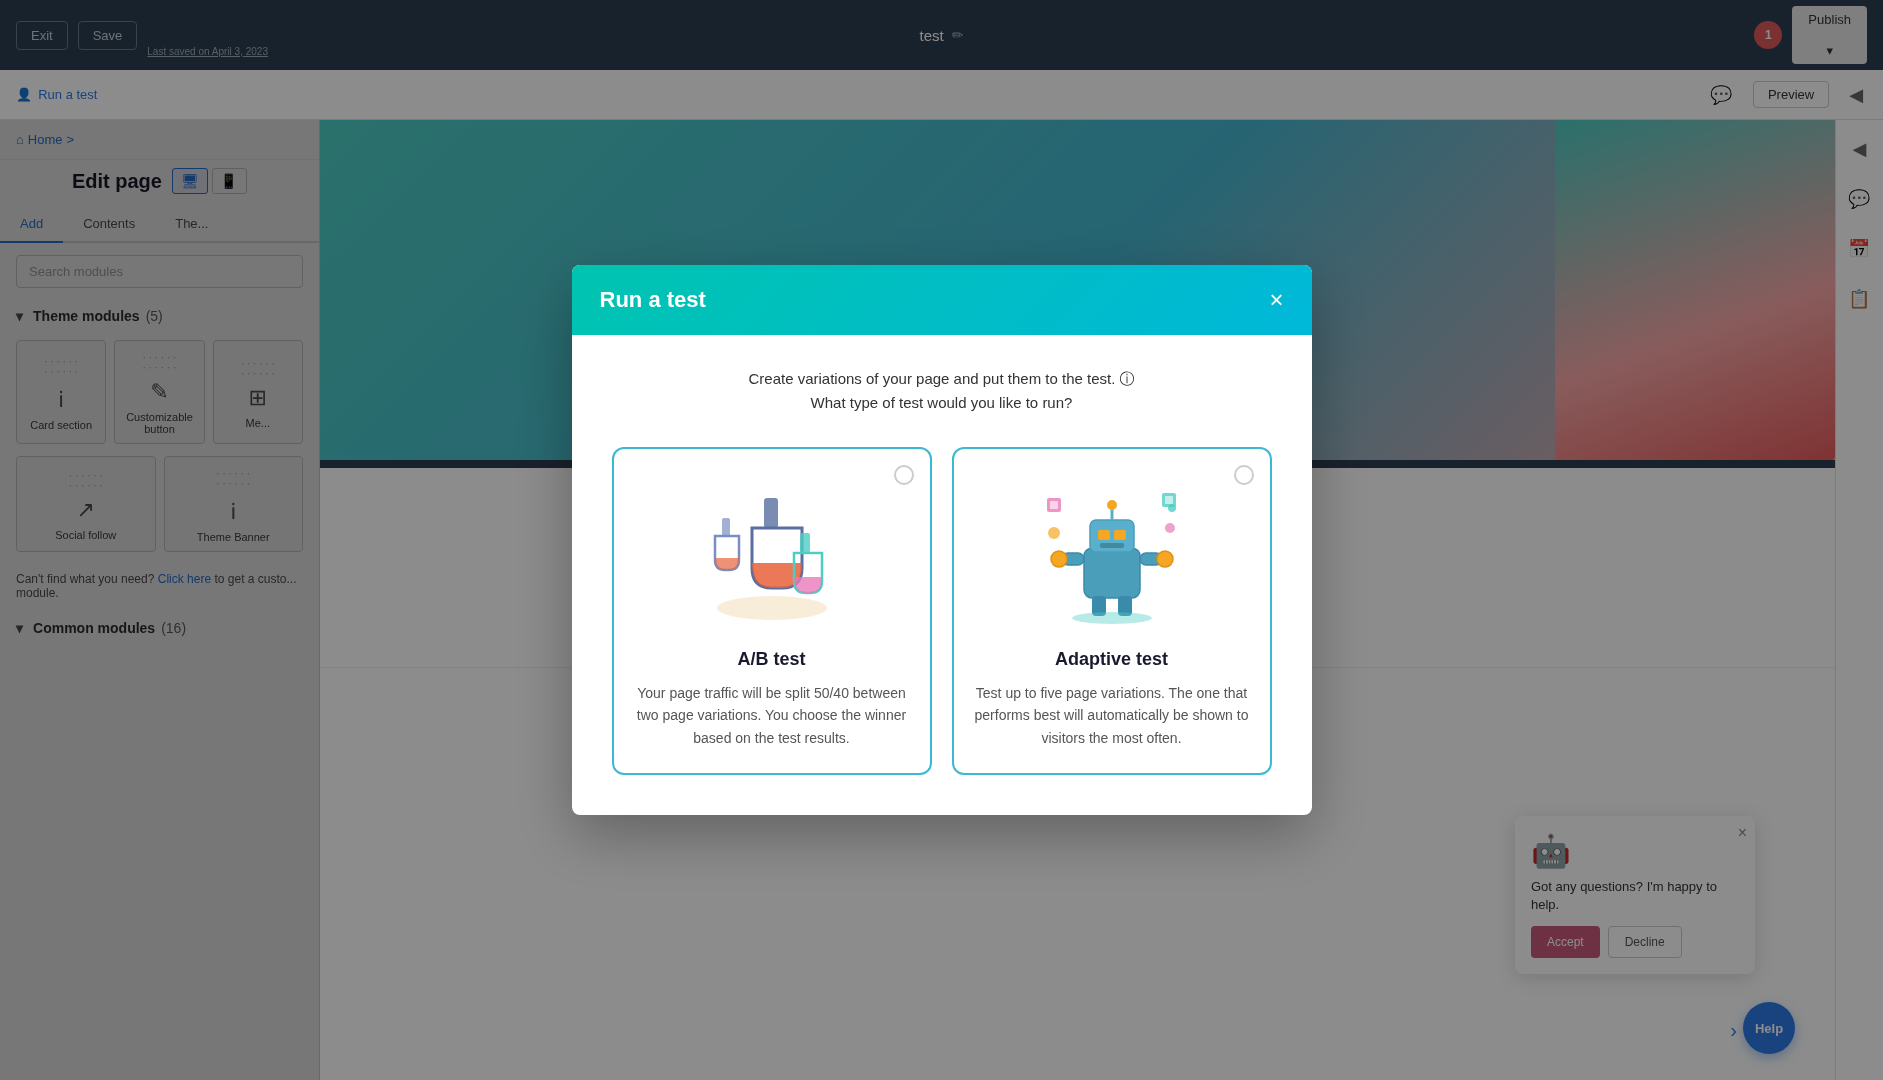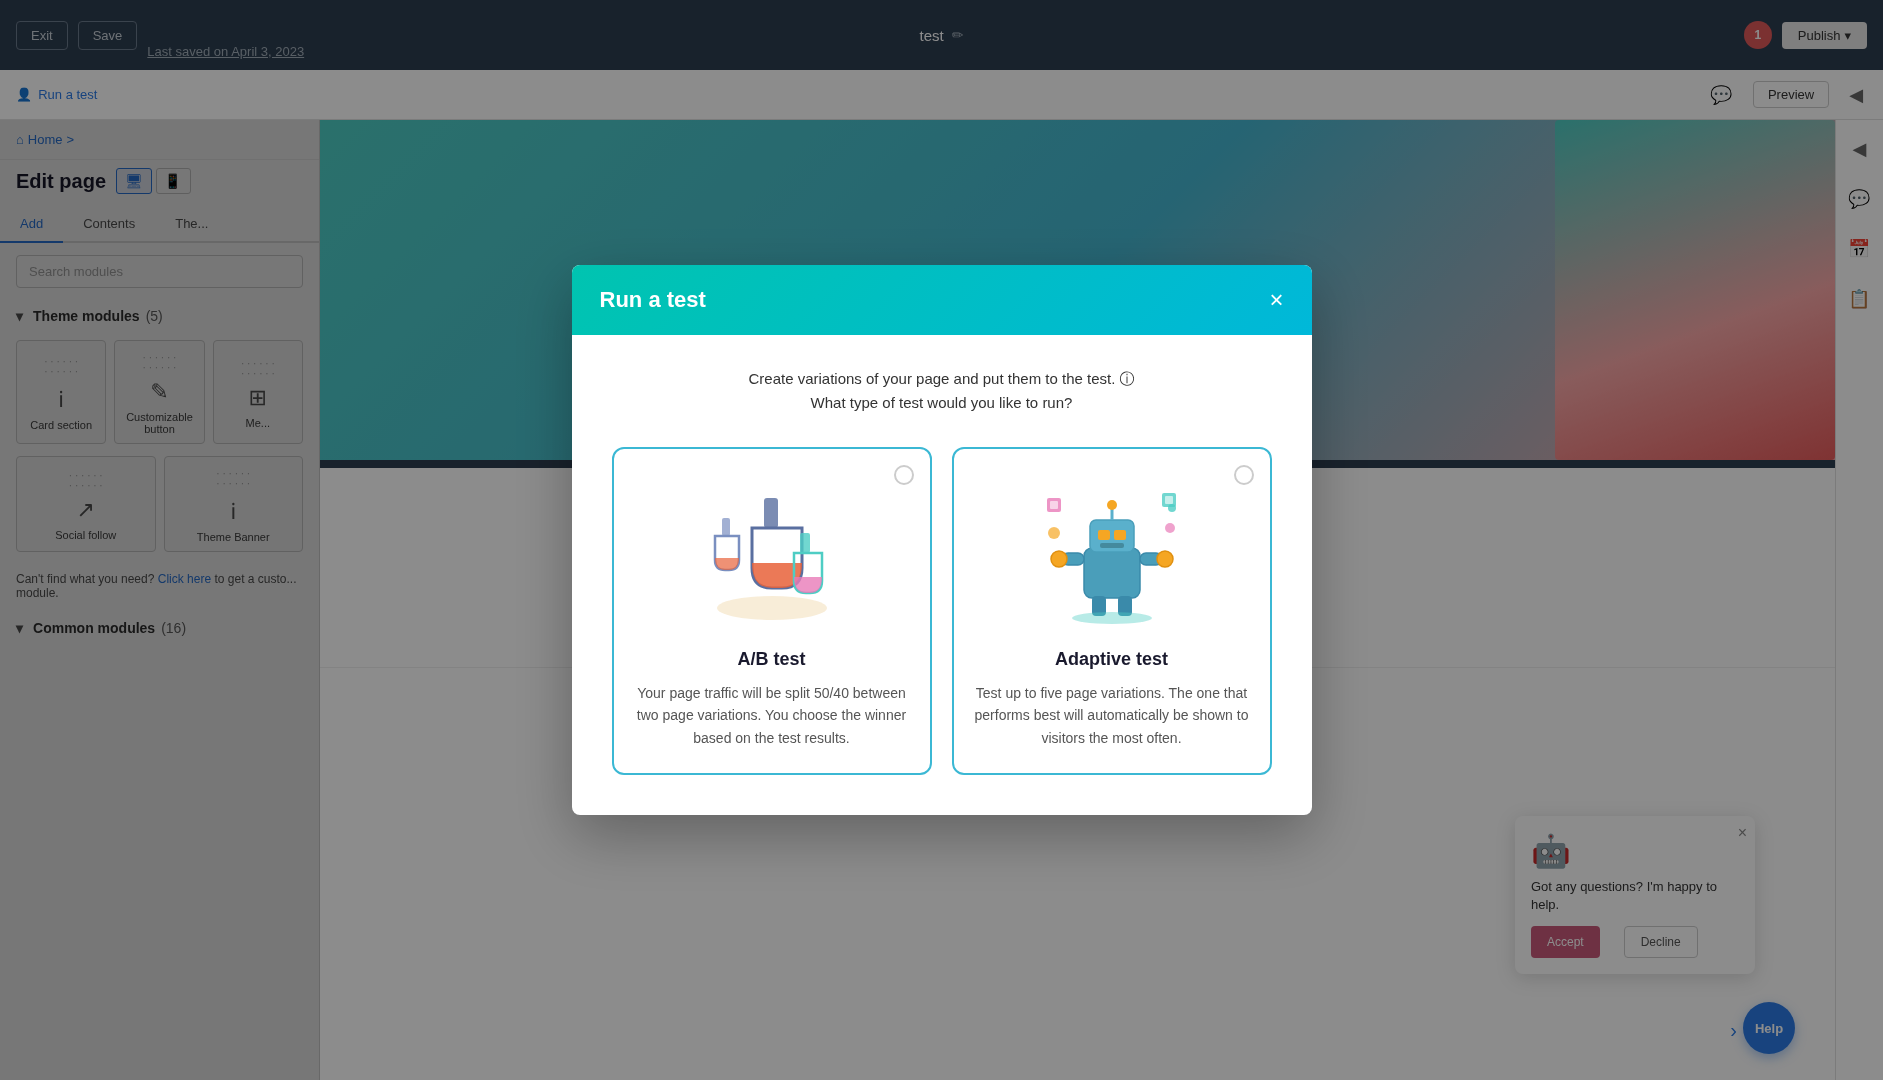--- a/index.html
+++ b/index.html
@@ -30,23 +30,23 @@
       font-size: 13px;
     }
     .btn-publish {
       background: #e8e8e8;
       border: none;
       color: #333;
       padding: 6px 16px;
       border-radius: 4px;
       cursor: pointer;
       font-size: 13px;
-      display: flex; align-items: center; gap: 4px;
-    }
-    .last-saved { color: #a0adb8; font-size: 13px; text-decoration: underline; cursor: pointer; margin-top: 32px; }
+      display: flex; align-items: center; gap: 16px; flex-direction: column;
+    }
+    .last-saved { color: #a0adb8; font-size: 10px; text-decoration: underline; cursor: pointer; margin-top: 32px; }
     .page-title-bar { color: #fff; font-size: 15px; font-weight: 500; }
     .edit-icon { color: #a0adb8; cursor: pointer; font-size: 14px; }
     .avatar-circle { width: 28px; height: 28px; border-radius: 50%; background: #e05a5a; display: flex; align-items: center; justify-content: center; color: #fff; font-size: 12px; font-weight: bold; }
 
     
     .sub-bar {
       background: #fff;
       height: 50px;
       display: flex;
       align-items: center;
@@ -68,21 +68,21 @@
     .left-sidebar {
       width: 320px;
       background: #fff;
       border-right: 1px solid #e0e0e0;
       display: flex;
       flex-direction: column;
       z-index: 1;
       filter: brightness(0.85);
     }
     .sidebar-breadcrumb { padding: 12px 16px; font-size: 13px; color: #2c7be5; display: flex; align-items: center; gap: 4px; border-bottom: 1px solid #f0f0f0; }
-    .sidebar-title { padding: 8px 16px 12px; font-size: 20px; font-weight: 600; color: #1a1a2e; display: flex; align-items: center; gap: 10px; }
+    .sidebar-title { padding: 8px 16px 12px; font-size: 20px; font-weight: 600; color: #1a1a2e; display: flex; align-items: center; gap: 10px; justify-content: center; }
     .device-icons { display: flex; gap: 4px; }
     .device-icon-btn { background: transparent; border: 1px solid #ccc; border-radius: 3px; padding: 4px 8px; cursor: pointer; font-size: 14px; color: #555; }
     .device-icon-btn.active { background: #f0f4ff; border-color: #2c7be5; color: #2c7be5; }
 
     
     .tabs { display: flex; border-bottom: 2px solid #e0e0e0; }
     .tab { padding: 10px 20px; font-size: 13px; cursor: pointer; color: #555; border-bottom: 2px solid transparent; margin-bottom: -2px; }
     .tab.active { color: #2c7be5; border-bottom-color: #2c7be5; font-weight: 500; }
 
     
@@ -118,21 +118,21 @@
     .page-preview { background: #fff; margin: 0 auto; width: 100%; height: 100%; position: relative; overflow: hidden; }
     .preview-content { width: 100%; }
     .preview-hero { width: 100%; height: 340px; background: linear-gradient(135deg, #4ecdc4, #45b7d1, #f8a5a5); display: flex; align-items: center; justify-content: flex-end; overflow: hidden; }
     .preview-hero-img { width: 280px; height: 340px; background: linear-gradient(160deg, #4ecdc4 0%, #f9a8a8 60%, #e85d5d 100%); border-radius: 4px; }
     .preview-dark-bar { height: 8px; background: #2d3e50; width: 100%; }
     .preview-section { height: 200px; background: #fff; border-bottom: 1px solid #eee; }
     .chat-widget { position: absolute; bottom: 60px; right: 60px; background: #fff; border-radius: 8px; box-shadow: 0 4px 20px rgba(0,0,0,0.15); padding: 16px; width: 240px; font-size: 13px; }
     .chat-close { position: absolute; top: 8px; right: 8px; cursor: pointer; color: #888; background: none; border: none; font-size: 16px; }
     .chat-icon { font-size: 32px; margin-bottom: 8px; }
     .chat-text { color: #333; font-size: 13px; line-height: 1.4; }
-    .chat-actions { display: flex; gap: 24px; margin-top: 12px; }
+    .chat-actions { display: flex; gap: 8px; margin-top: 12px; }
     .btn-accept { background: #c85a7a; color: #fff; border: none; padding: 8px 16px; border-radius: 4px; cursor: pointer; font-size: 12px; }
     .btn-decline { background: transparent; border: 1px solid #ccc; color: #555; padding: 8px 16px; border-radius: 4px; cursor: pointer; font-size: 12px; }
     .help-btn { position: absolute; bottom: 20px; right: 20px; background: #2c7be5; color: #fff; border: none; border-radius: 50%; width: 52px; height: 52px; font-size: 13px; font-weight: 600; cursor: pointer; box-shadow: 0 4px 12px rgba(44,123,229,0.4); }
     .chat-arrow { position: absolute; bottom: 20px; right: 78px; background: transparent; border: none; color: #2c7be5; font-size: 20px; cursor: pointer; }
 
     
     .modal-overlay {
       position: fixed; top: 0; left: 0; right: 0; bottom: 0;
       background: rgba(0,0,0,0.45);
       z-index: 100;

